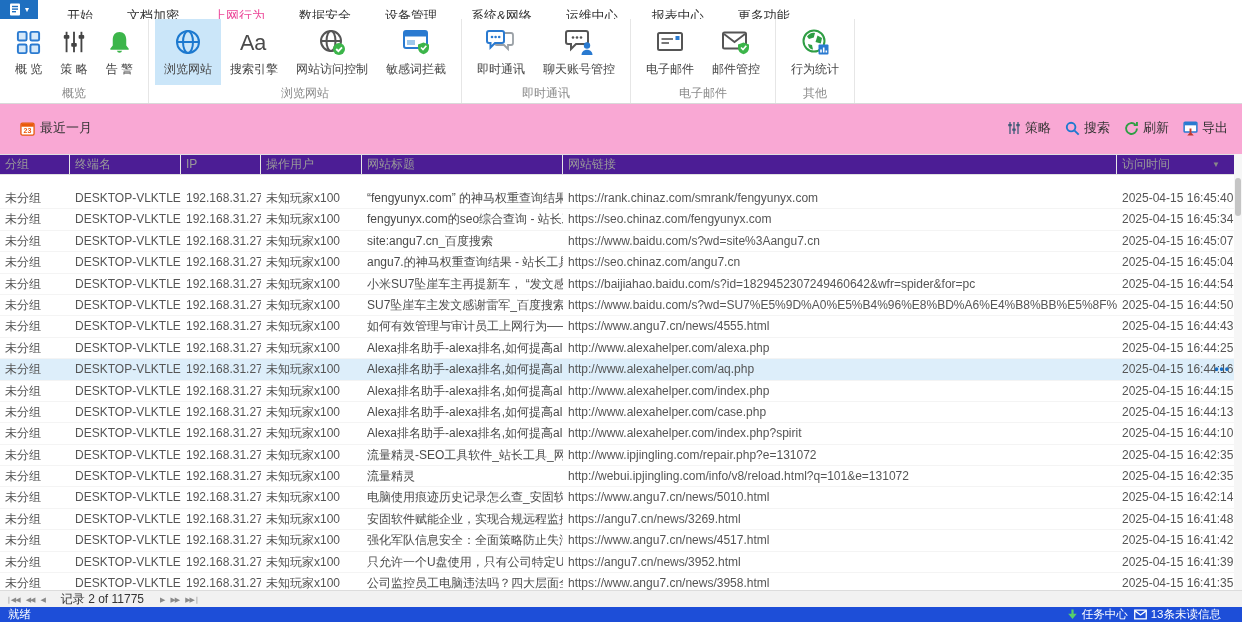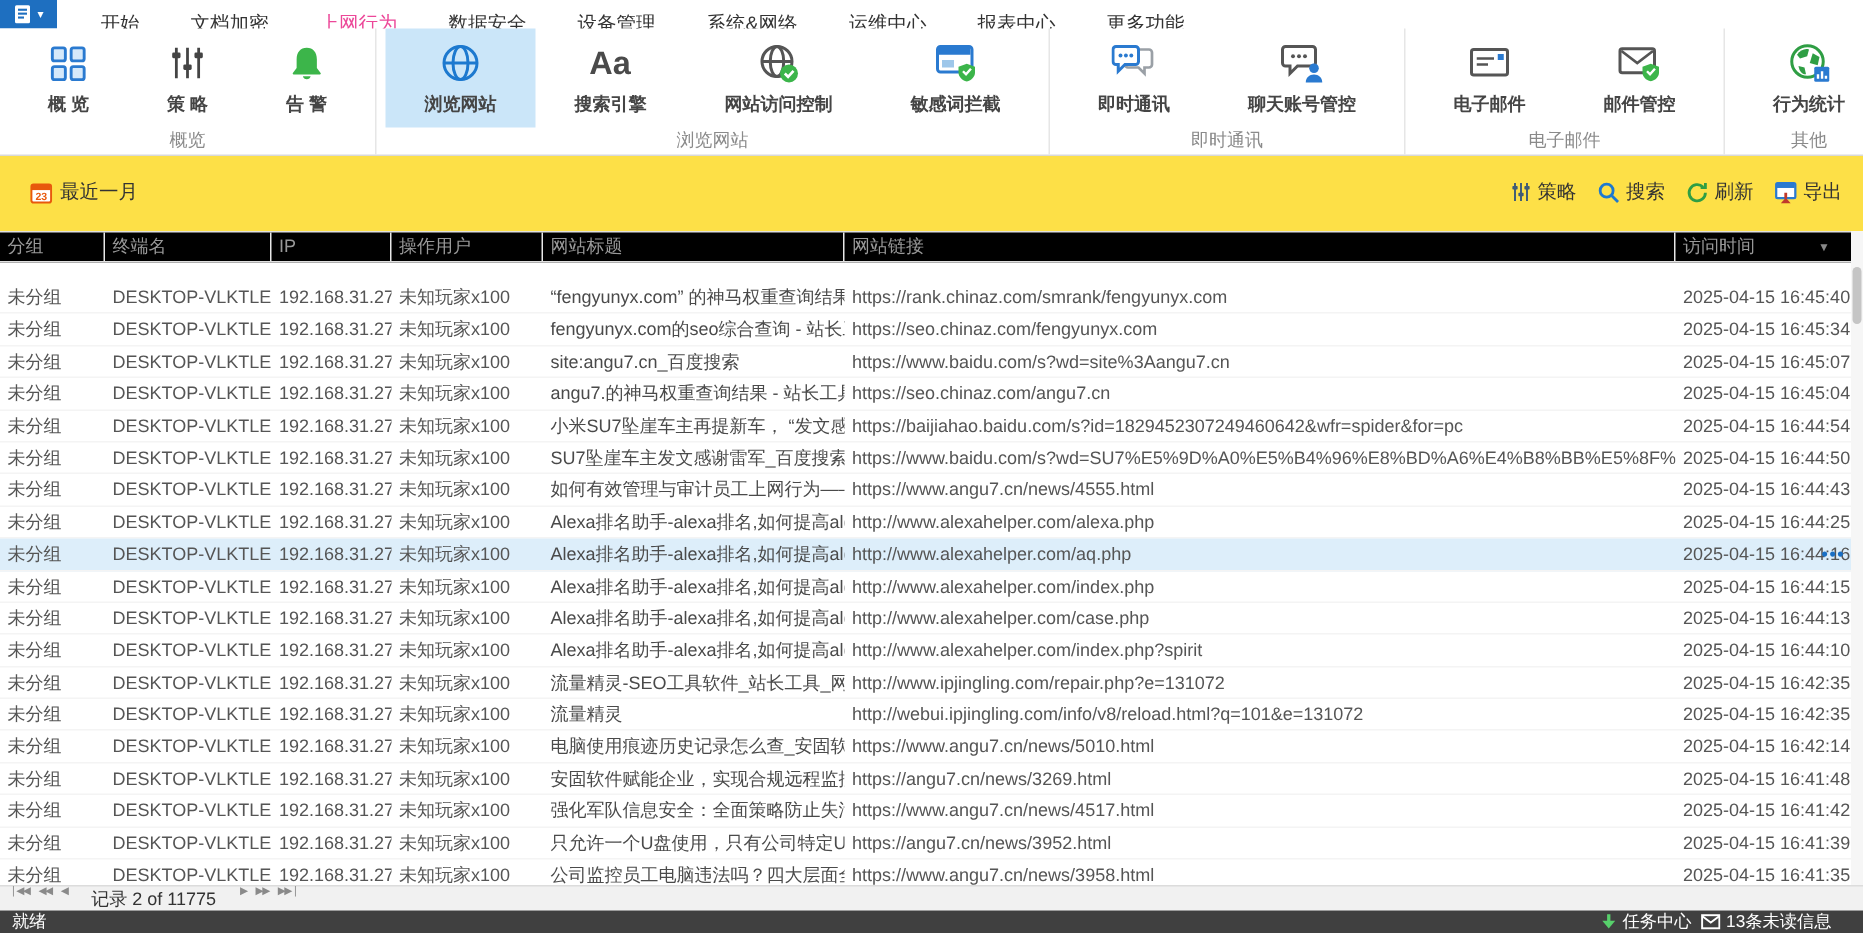--- a/index.html
+++ b/index.html
@@ -13,60 +13,60 @@
   .appbtn .caret { color:#fff; font-size:8px; line-height:1; }
   .tabs { display:flex; margin-left:12px; }
   .tab { padding:16px 17px; font-size:13px; color:#333; display:flex; align-items:center; cursor:pointer; white-space:nowrap; }
   .tab.active { color:#ec4899; border-bottom:2px solid #1a6fc4; }
 
   
   .ribbon { height:85px; display:flex; background:#fff; border-bottom:1px solid #d9d9d9; flex:0 0 auto; }
   .rgroup { display:flex; flex-direction:column; border-right:1px solid #e6e6e6; padding:0 6px; }
   .rbtns { display:flex; flex:1; align-items:stretch; }
   .rbtn { display:flex; flex-direction:column; align-items:center; justify-content:flex-start;
-          padding:7px 26px 2px; cursor:pointer; min-width:44px;font-weight:bold; }
+          padding:7px 9px 2px; cursor:pointer; min-width:44px; }
   .rbtn.active { background:#cbe6f9; }
   .ricon { height:32px; display:flex; align-items:center; justify-content:center; }
   .rlabel { font-size:12px; color:#454545; white-space:nowrap; margin-top:3px; }
   .rgname { text-align:center; font-size:12px; color:#8a8a8a; height:18px; line-height:16px; }
 
   
-  .toolzone { height:50px; position:relative; background:#fde047; flex:0 0 auto; }
+  .toolzone { height:50px; position:relative; background:#f9a8d4; flex:0 0 auto; }
   .datefilter { position:absolute; left:20px; top:15px; display:flex; align-items:center; gap:5px;
                 font-size:13px; color:#333; cursor:pointer; }
   .tool-actions { position:absolute; right:14px; top:15px; display:flex; gap:14px; }
   .tact { display:flex; align-items:center; gap:4px; font-size:13px; color:#333; cursor:pointer; }
 
   
   .tablewrap { flex:1 1 auto; position:relative; overflow:hidden; }
   .grid-row { display:grid; grid-template-columns:70px 111px 80px 101px 201px 554px auto; width:1234px; }
-  .thead { height:21px; background:#000000; border-top:1px solid #e0e0e0; border-bottom:1px solid #e0e0e0; }
+  .thead { height:21px; background:#4c1d95; border-top:1px solid #e0e0e0; border-bottom:1px solid #e0e0e0; }
   .th { font-size:12px; color:#999; padding:0 0 0 5px; line-height:19px; border-right:1px solid #e8e8e8;
         white-space:nowrap; overflow:hidden; position:relative; cursor:pointer; }
   .th:last-child { border-right:none; }
   .th .filtarrow { position:absolute; right:14px; top:0; font-size:8px; color:#888; cursor:pointer; }
   .tbody { position:absolute; top:34px; bottom:0; left:0; width:1234px; overflow:hidden; }
   .trow { height:21.4px; border-bottom:1px solid #f4f4f4; cursor:pointer; position:relative; }
   .trow.sel { background:#ddeefa; }
   .td { font-size:12px; color:#555; padding:0 6px 0 5px; line-height:21px; white-space:nowrap;
         overflow:hidden; text-overflow:clip; }
   .td.c-title { color:#4a4a4a; }
   .rowdots { position:absolute; right:4px; top:0; line-height:21px; color:#1a6fc4; font-size:12px;
              letter-spacing:1px; font-weight:bold; cursor:pointer; }
   .vscroll { position:absolute; right:0; top:0; bottom:0; width:8px; background:#f6f6f6; }
   .vthumb { position:absolute; top:24px; left:1px; width:6px; height:38px; background:#c5c5c5; border-radius:3px; }
 
   
-  .pagebar { height:17px; background:#f1f1f1; border-top:1px solid #dcdcdc; display:flex; align-items:flex-start;
+  .pagebar { height:17px; background:#f1f1f1; border-top:1px solid #dcdcdc; display:flex; align-items:center;
              padding-left:6px; gap:6px; flex:0 0 auto; }
   .pgbtn { font-size:7px; color:#8a8a8a; cursor:pointer; letter-spacing:-1px; line-height:1; }
   .pglabel { font-size:12px; color:#333; margin:0 10px; }
 
   
-  .statusbar { height:15px; background:#404040; color:#fff; display:flex; align-items:flex-start;
+  .statusbar { height:15px; background:#1d4ed8; color:#fff; display:flex; align-items:flex-start;
                font-size:11.5px; flex:0 0 auto; }
   .st-left { padding-left:8px; }
   .st-right { margin-left:auto; display:flex; align-items:center; gap:6px; padding-right:21px; }
   .st-item { display:flex; align-items:center; gap:4px; cursor:pointer; }
   svg { display:block; }
 </style>
 </head>
 <body>
 
 <div class="screen">

